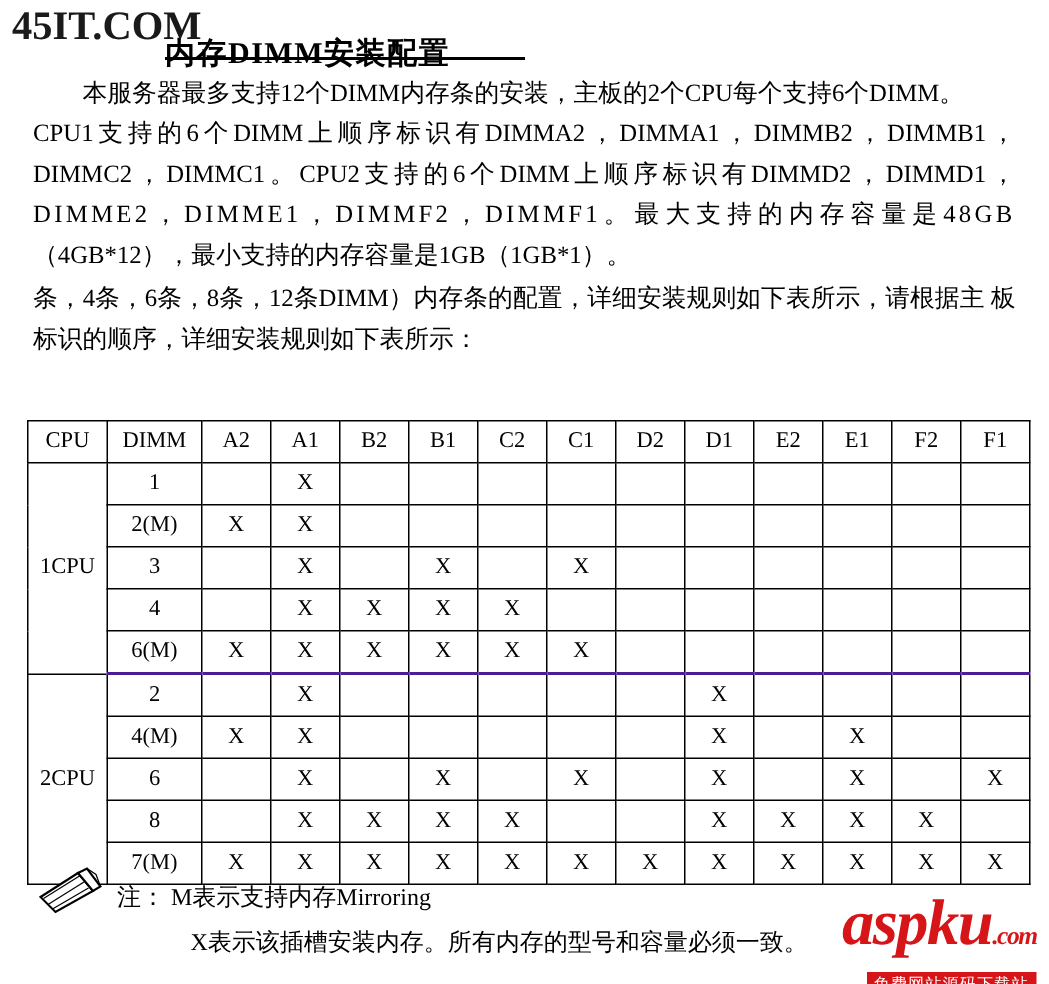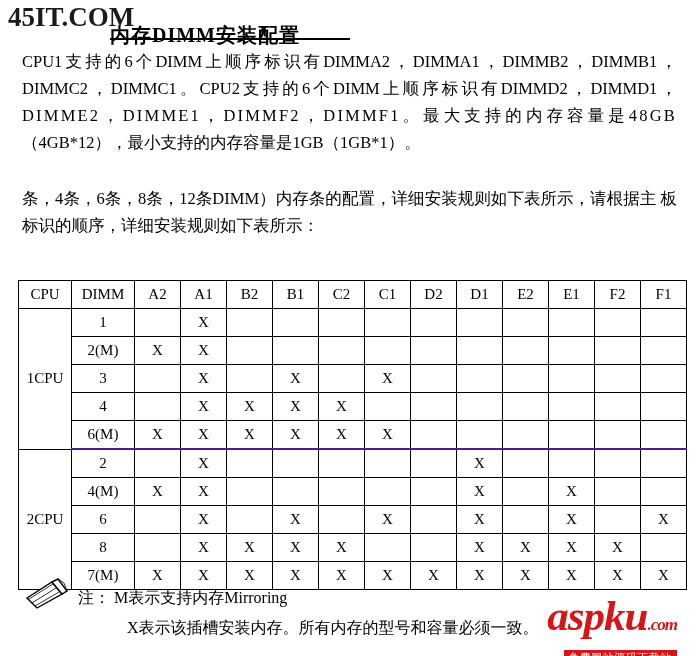--- a/index.html
+++ b/index.html
@@ -121,21 +121,21 @@
     position: absolute;
     left: 127px;
     top: 618px;
     font-size: 16px;
     font-family: "Liberation Serif", serif;
   }
 
   
   .logo {
     position: absolute;
-    right: 22px;
+    right: 8px;
     bottom: 6px;
     width: 196px;
     height: 56px;
     text-align: right;
     margin-top: 25px;
   }
   .logo-main {
     font-family: "Liberation Serif", serif;
     font-size: 43px;
     font-weight: bold;
@@ -165,20 +165,21 @@
 <body>
 
 <div class="page">
 
   <div class="wm-topleft">45IT.COM</div>
 
   <div class="heading">内存DIMM安装配置</div>
   <div class="heading-underline"></div>
 
   <div class="para p1">
+    <span class="indent">本服务器最多支持12个DIMM内存条的安装，主板的2个CPU每个支持6个DIMM。</span>
     <span>CPU1支持的6个DIMM上顺序标识有DIMMA2，DIMMA1，DIMMB2，DIMMB1，</span>
     <span>DIMMC2，DIMMC1。CPU2支持的6个DIMM上顺序标识有DIMMD2，DIMMD1，</span>
     <span class="spaced">DIMME2，DIMME1，DIMMF2，DIMMF1。最大支持的内存容量是48GB</span>
     <span>（4GB*12），最小支持的内存容量是1GB（1GB*1）。</span>
   </div>
 
   <div class="para p2">
     <span>条，4条，6条，8条，12条DIMM）内存条的配置，详细安装规则如下表所示，请根据主</span>
     <span>板标识的顺序，详细安装规则如下表所示：</span>
   </div>

